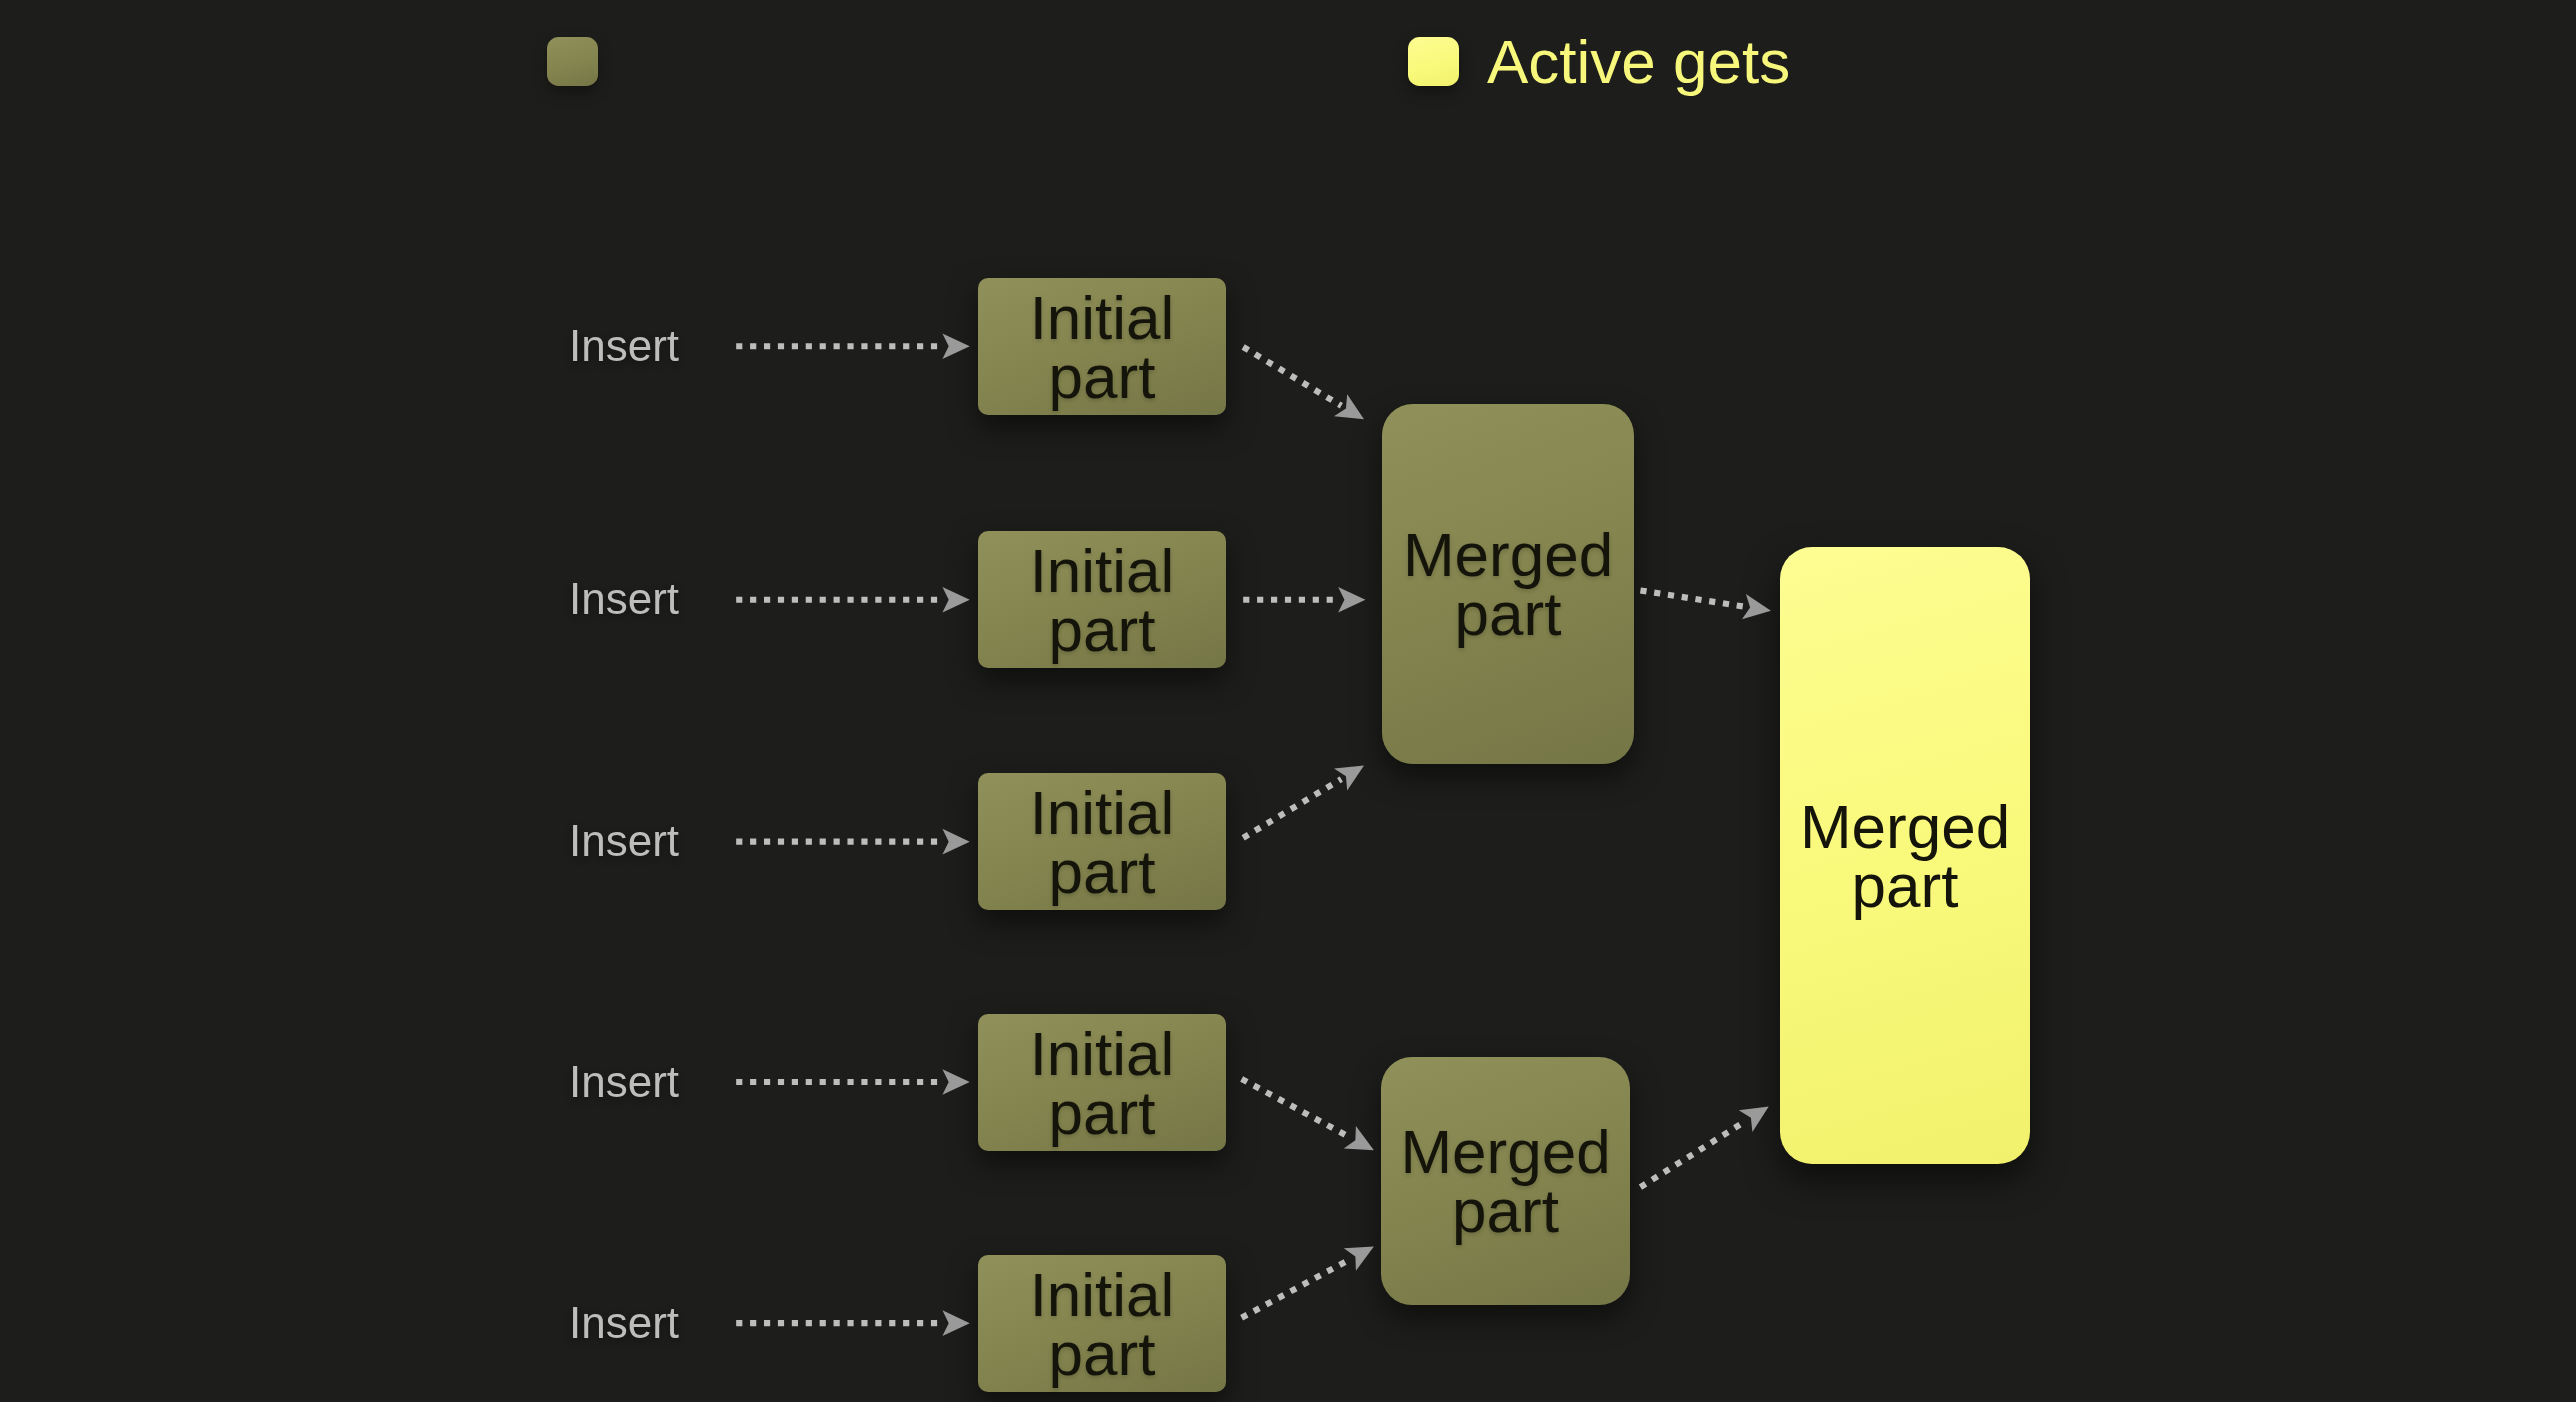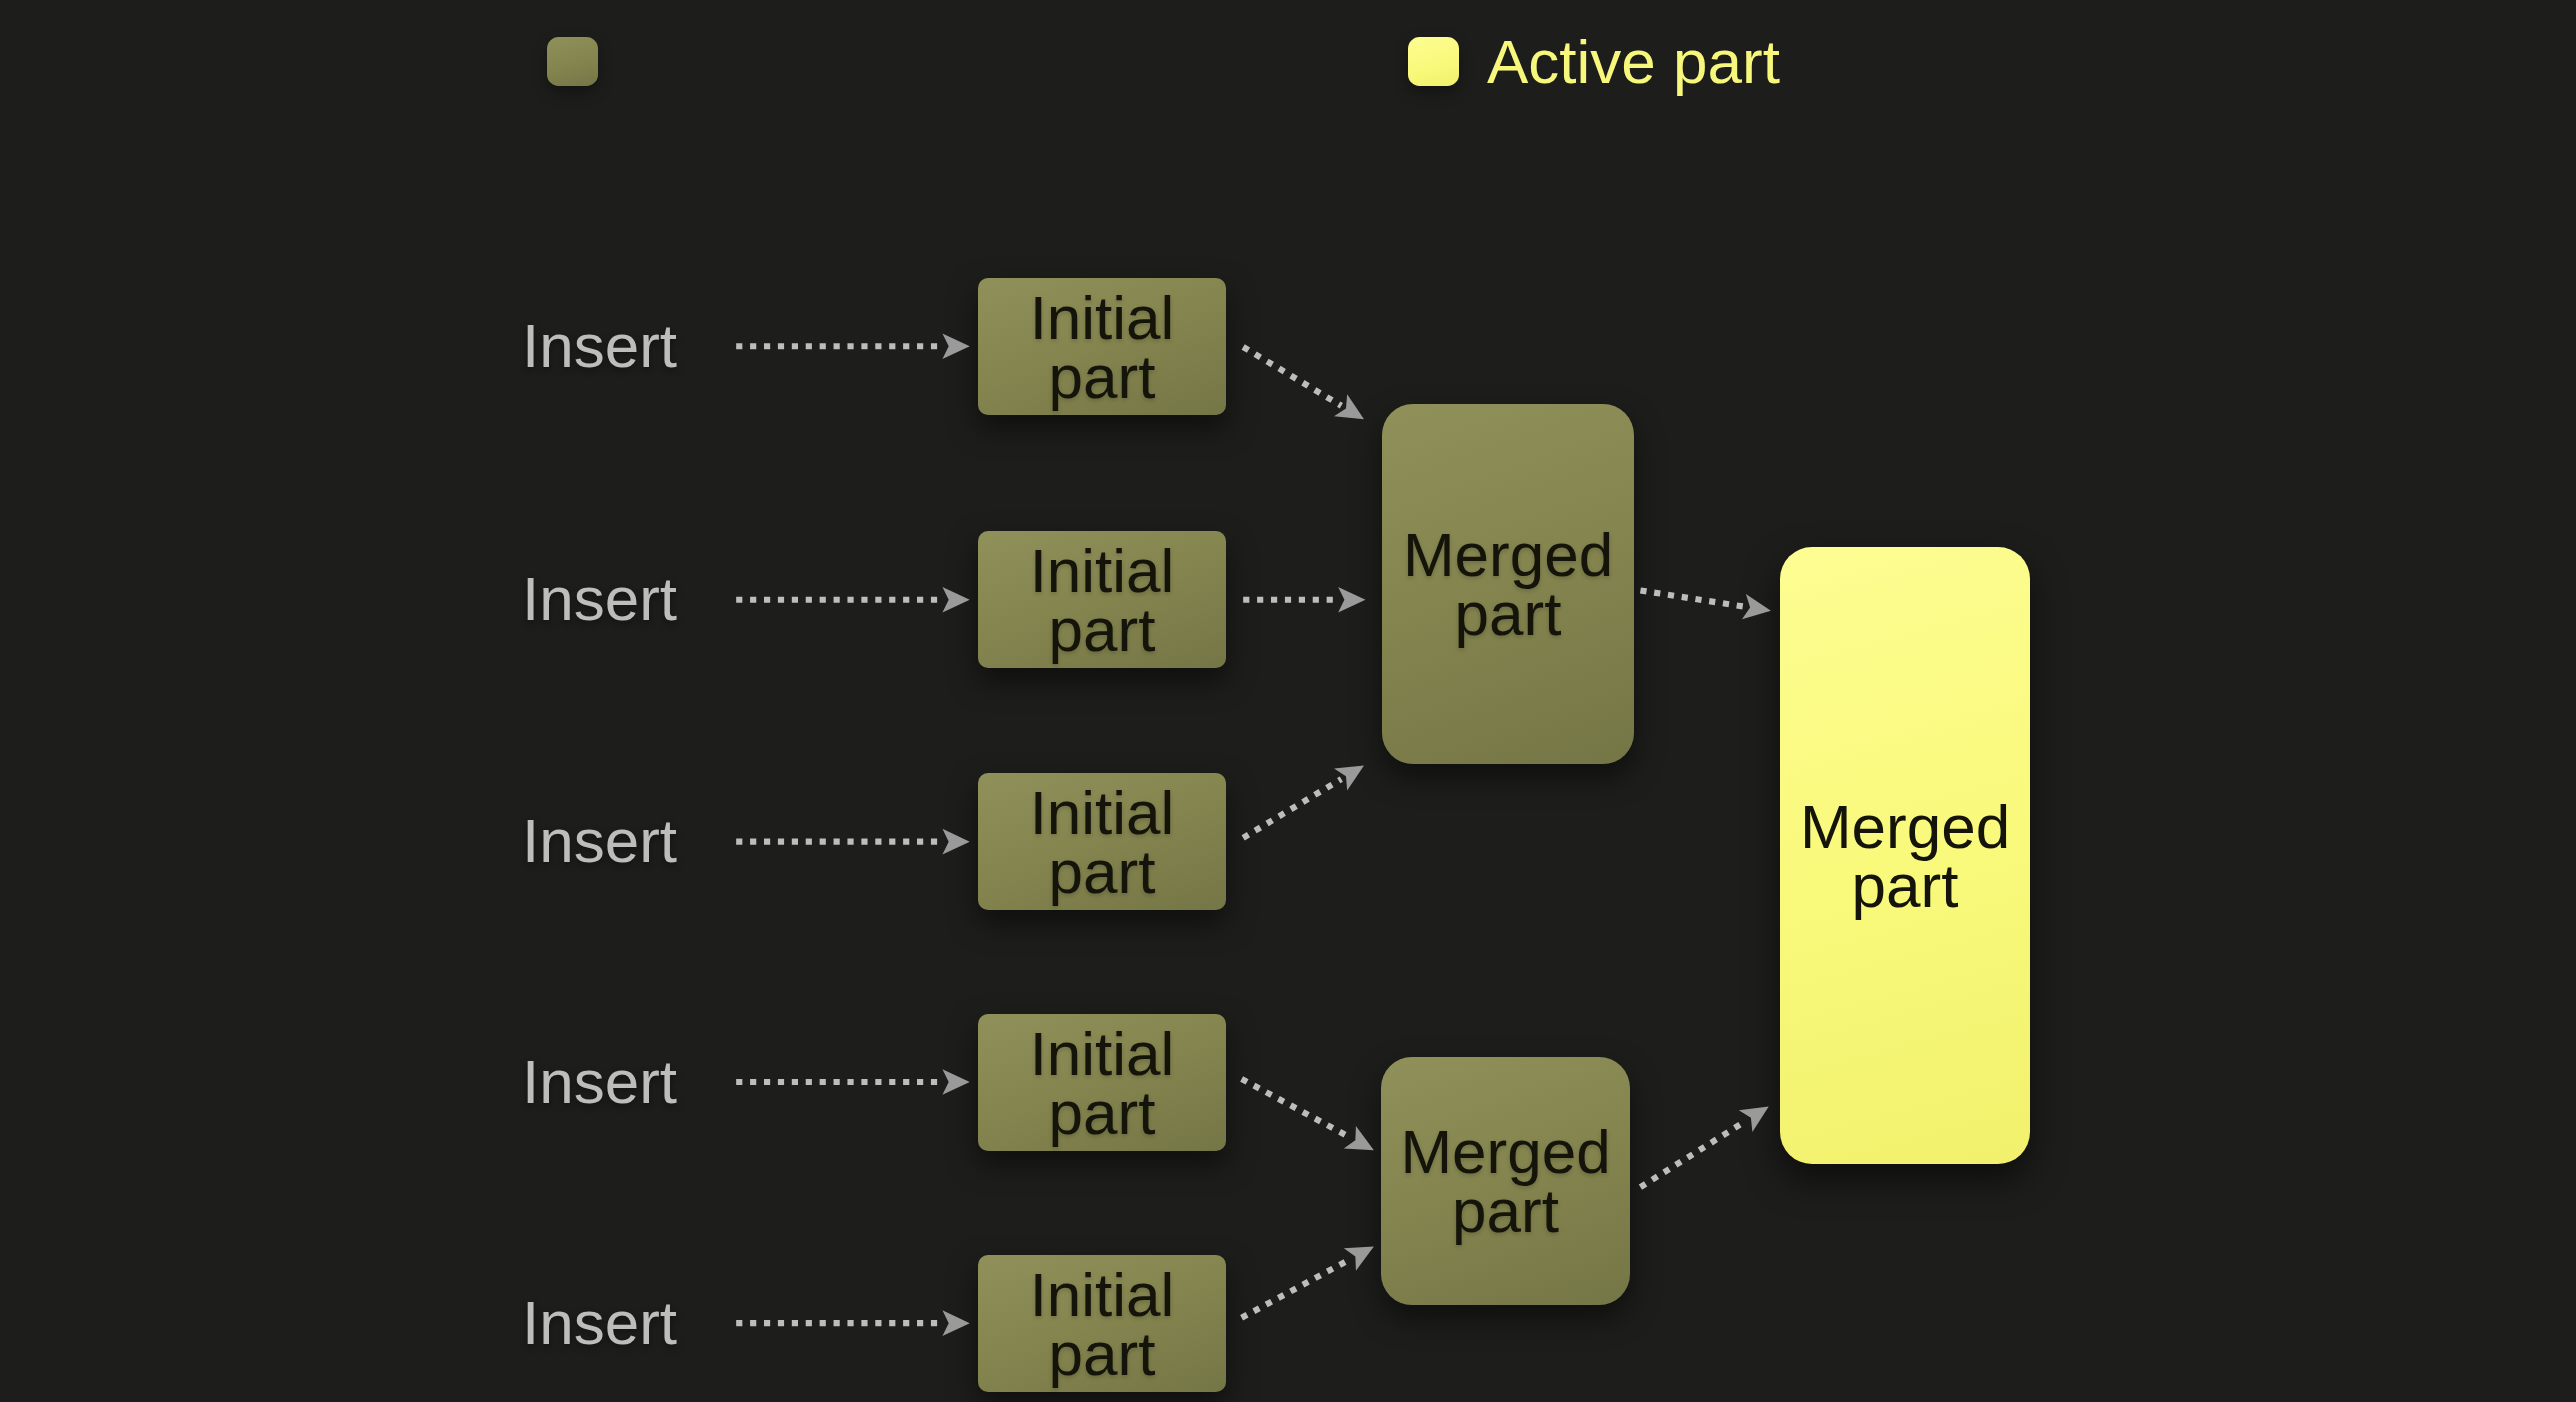--- a/index.html
+++ b/index.html
@@ -43,23 +43,23 @@
     font-size: 62px;
     line-height: 51px;
     white-space: nowrap;
   }
   .legend-label.inactive { color: var(--inactive-text); }
   .legend-label.active   { color: var(--active-text); }
 
   
   .insert {
     position: absolute;
-    left: 522px;
+    left: 569px;
     width: 186px;
-    font-size: 62px;
+    font-size: 44px;
     line-height: 62px;
     color: var(--insert-text);
     text-shadow: 0 3.1px 7.7px rgba(0,0,0,.4);
   }
   .insert.r1 { top: 315px; }
   .insert.r2 { top: 568px; }
   .insert.r3 { top: 810px; }
   .insert.r4 { top: 1051px; }
   .insert.r5 { top: 1292px; }
 
@@ -131,21 +131,21 @@
 </head>
 <body>
 
 <div class="canvas">
 
   <div class="legend-item inactive">
     <span class="swatch inactive"></span>
   </div>
   <div class="legend-item active">
     <span class="swatch active"></span>
-    <span class="legend-label active">Active part</span>
+    <span class="legend-label active">Active gets</span>
   </div>
 
   <div class="insert r1">Insert</div>
   <div class="insert r2">Insert</div>
   <div class="insert r3">Insert</div>
   <div class="insert r4">Insert</div>
   <div class="insert r5">Insert</div>
 
   <div class="node olive initial r1">Initial
 part</div>

